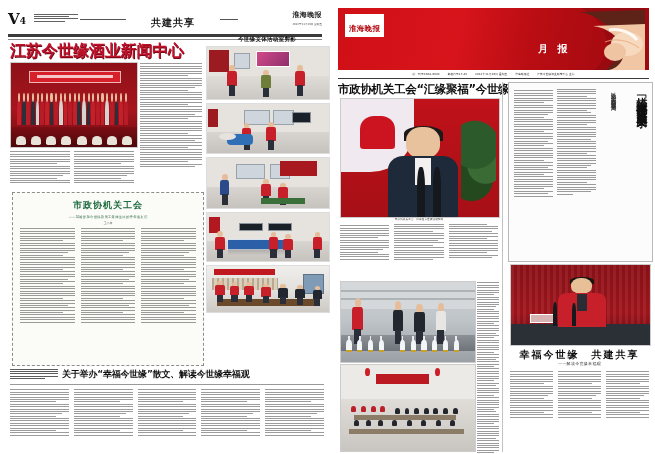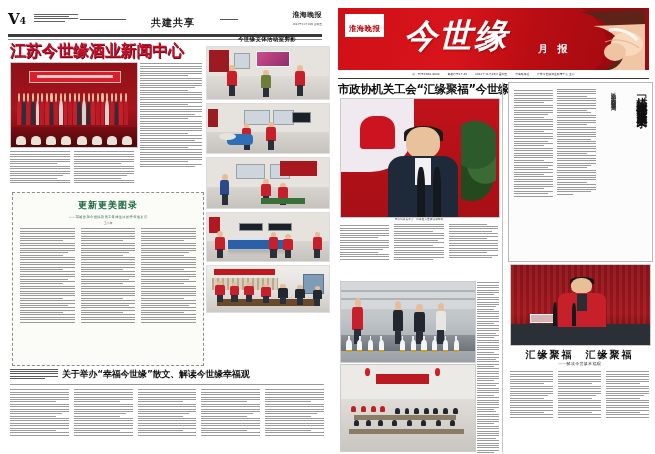--- a/index.html
+++ b/index.html
@@ -529,21 +529,21 @@
         <div class="fake-line"></div>
       <div class="fake-line"></div>
         <div class="fake-line"></div>
         <div class="fake-line"></div>
         <div class="fake-line"></div>
       <div class="fake-line"></div>
         <div class="fake-line"></div>
     </div>
 
     <div class="lp-box">
-      <div class="lp-box-title">更新更美图录</div>
+      <div class="lp-box-title">市政协机关工会</div>
       <div class="lp-box-sub">——写给参加今世缘新员工集体生日的青年朋友们</div>
       <div class="lp-box-author">王小虎</div>
       <div class="lp-box-cols">
         <div class="fake-col">
           <div class="fake-line"></div>
             <div class="fake-line"></div>
             <div class="fake-line"></div>
             <div class="fake-line"></div>
           <div class="fake-line"></div>
             <div class="fake-line"></div>
@@ -793,21 +793,20 @@
       </div>
     </div>
   </div>
 
   <div class="page-right">
 
     <div class="masthead">
       <div class="mh-logo">
         <span>淮海晚报</span>
       </div>
-      <div class="mh-main">今世缘</div>
       <div class="mh-sub">月 报</div>
       <div class="mh-hands">
         <svg viewBox="0 0 96 62" width="96" height="62" preserveAspectRatio="none">
           <path d="M10 -6 C34 -4 50 10 56 26 C62 44 52 62 36 66 L96 66 L96 -6 Z" fill="#8c0a10" opacity=".55"></path>
           <path d="M30 4 C46 6 60 16 66 30 C72 46 64 60 52 64 L96 64 L96 2 Z" fill="#5e2318"></path>
           <path d="M44 18 C58 20 70 28 74 40 C77 50 70 60 60 62 L96 62 L96 16 Z" fill="#f0c6a4"></path>
           <ellipse cx="78" cy="36" rx="16" ry="12" fill="#f7d9bd"></ellipse>
           <ellipse cx="66" cy="44" rx="11" ry="9" fill="#eec4a2"></ellipse>
           <path d="M60 22 C70 20 82 24 88 32" stroke="#fff" stroke-width="3" fill="none" opacity=".85"></path>
           <path d="M56 34 C66 30 80 32 90 40" stroke="#e8a87c" stroke-width="1.2" fill="none" opacity=".7"></path>
@@ -1150,21 +1149,21 @@
           <div class="hair"></div>
             <div class="head"></div>
           <div class="body"></div>
             <div class="shirt"></div>
         </div>
         <div class="mic" style="left:30%;bottom:24%;width:3%;height:30%"></div>
         <div class="mic" style="left:44%;bottom:24%;width:3%;height:28%"></div>
       </div>
     </div>
 
-    <div class="rp-sub-title">汇缘聚福　汇缘聚福</div>
+    <div class="rp-sub-title">幸福今世缘　共建共享</div>
     <div class="rp-sub-sub">——解读今世缘幸福观</div>
     <div class="rp-sub-body">
       <div class="fake-col">
         <div class="fake-line"></div>
           <div class="fake-line"></div>
           <div class="fake-line"></div>
           <div class="fake-line"></div>
         <div class="fake-line"></div>
           <div class="fake-line"></div>
           <div class="fake-line"></div>

